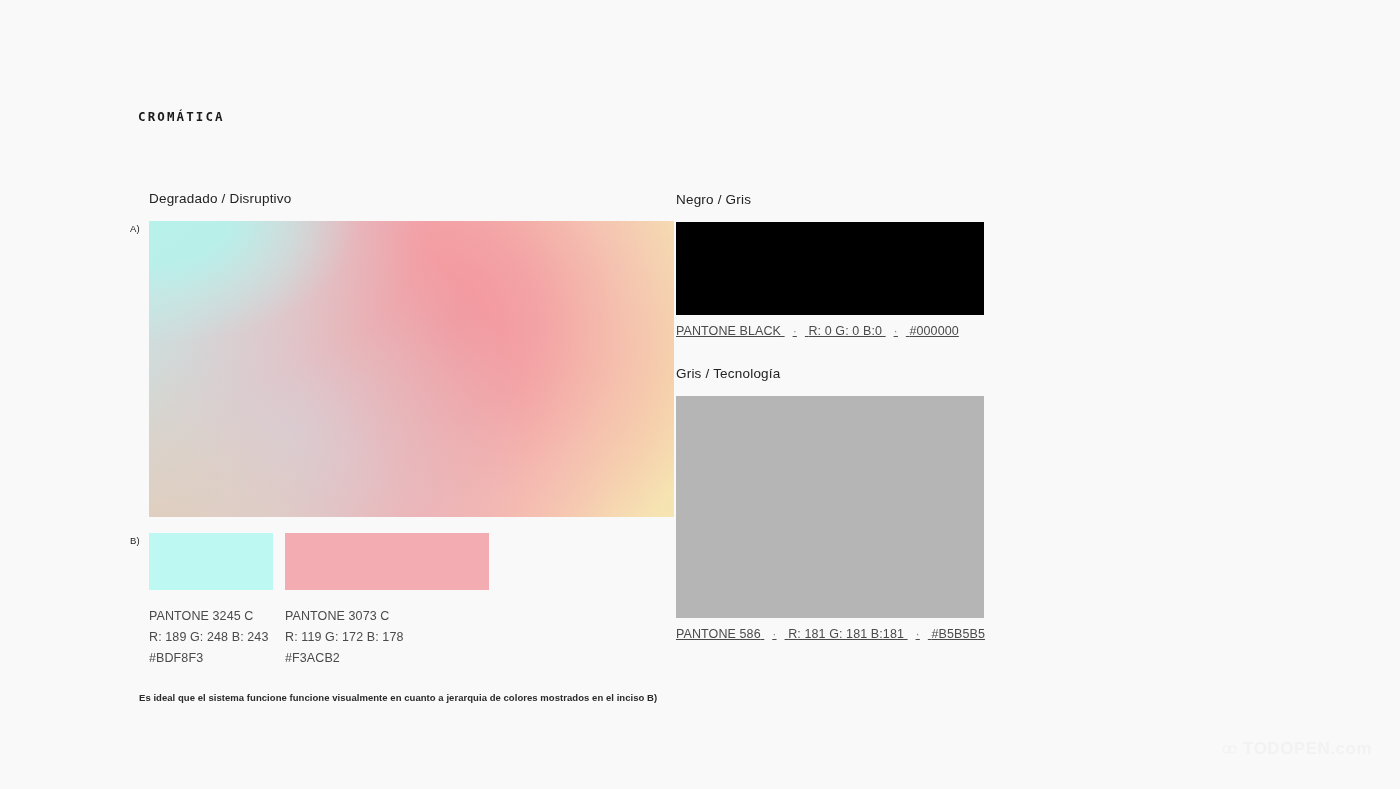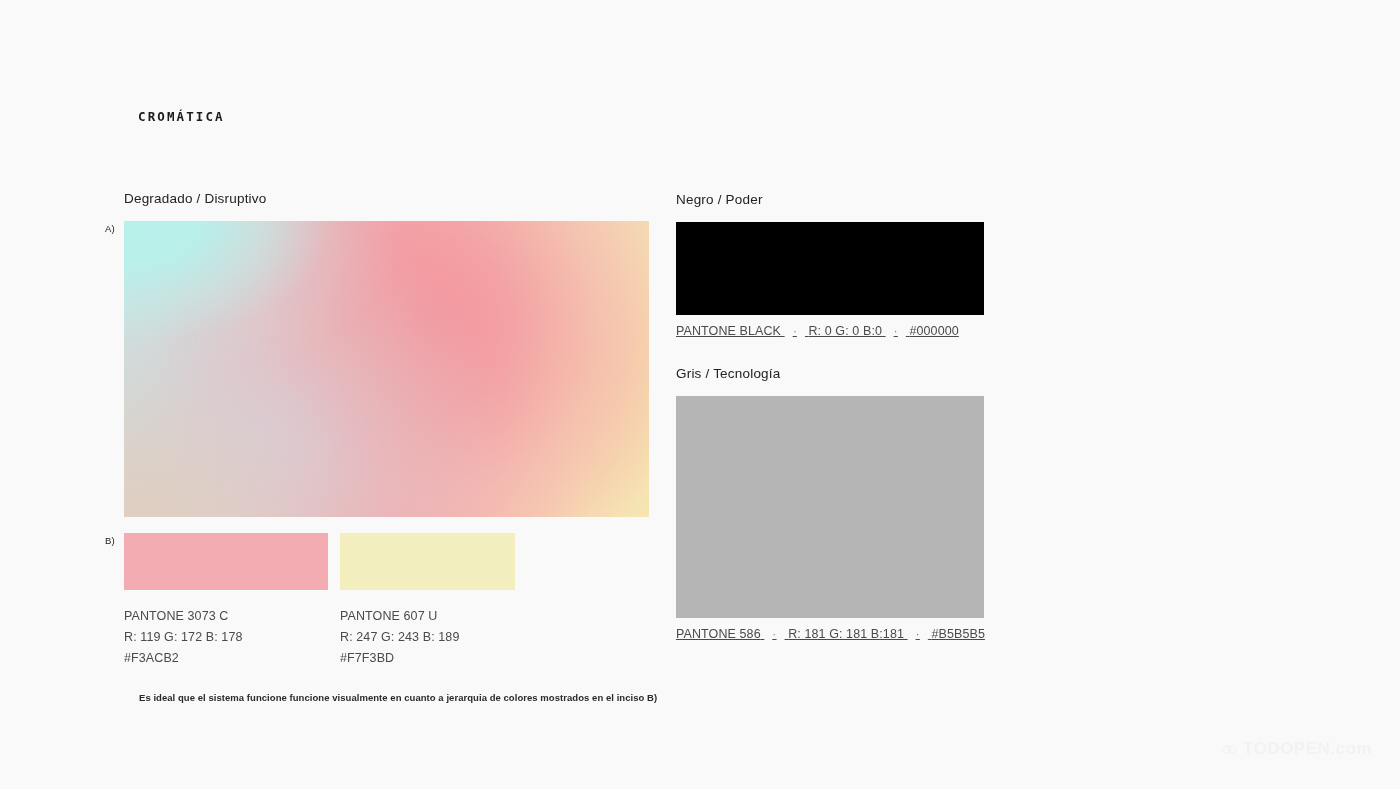--- a/index.html
+++ b/index.html
@@ -26,21 +26,21 @@
     font-size: 12.5px;
     font-weight: 700;
     letter-spacing: 2.1px;
     color: #1b1b1b;
     white-space: nowrap;
   }
 
   
   .col-left {
     position: absolute;
-    left: 124px;
+    left: 149px;
     top: 190px;
     width: 525px;
   }
   .col-right {
     position: absolute;
     left: 676px;
     top: 191px;
     width: 308px;
   }
 
@@ -186,46 +186,46 @@
   <div class="section-label">Degradado / Disruptivo</div>
 
   <div class="gradient-wrap">
     <span class="marker" style="top:2px;">A)</span>
     <div class="gradient-panel"></div>
   </div>
 
   <div class="swatch-row">
     <span class="marker" style="top:2px;">B)</span>
 
+    <div class="swatch-cell c1">
+      <div class="swatch-chip cyan"></div>
+      <div class="swatch-meta">
+        <div>PANTONE 3245 C</div>
+        <div>R: 189 G: 248 B: 243</div>
+        <div>#BDF8F3</div>
+      </div>
+    </div>
 
     <div class="swatch-cell c2">
       <div class="swatch-chip pink"></div>
       <div class="swatch-meta">
         <div>PANTONE 3073 C</div>
         <div>R: 119 G: 172 B: 178</div>
         <div>#F3ACB2</div>
       </div>
     </div>
 
-    <div class="swatch-cell c3">
-      <div class="swatch-chip yellow"></div>
-      <div class="swatch-meta">
-        <div>PANTONE 607 U</div>
-        <div>R: 247 G: 243 B: 189</div>
-        <div>#F7F3BD</div>
-      </div>
-    </div>
   </div>
 </div>
 
 <div class="footnote">Es ideal que el sistema funcione funcione visualmente en cuanto a jerarquia de colores mostrados en el inciso B)</div>
 
 <div class="col-right">
 
-  <div class="section-label">Negro / Poder</div>
+  <div class="section-label">Negro / Gris</div>
   <div class="chip-black"></div>
   <div class="block-caption">
     <span>PANTONE BLACK</span>
     <span class="dot">·</span>
     <span>R: 0 G: 0 B:0</span>
     <span class="dot">·</span>
     <span>#000000</span>
   </div>
 
   <div class="section-label right-label-2">Gris / Tecnología</div>

